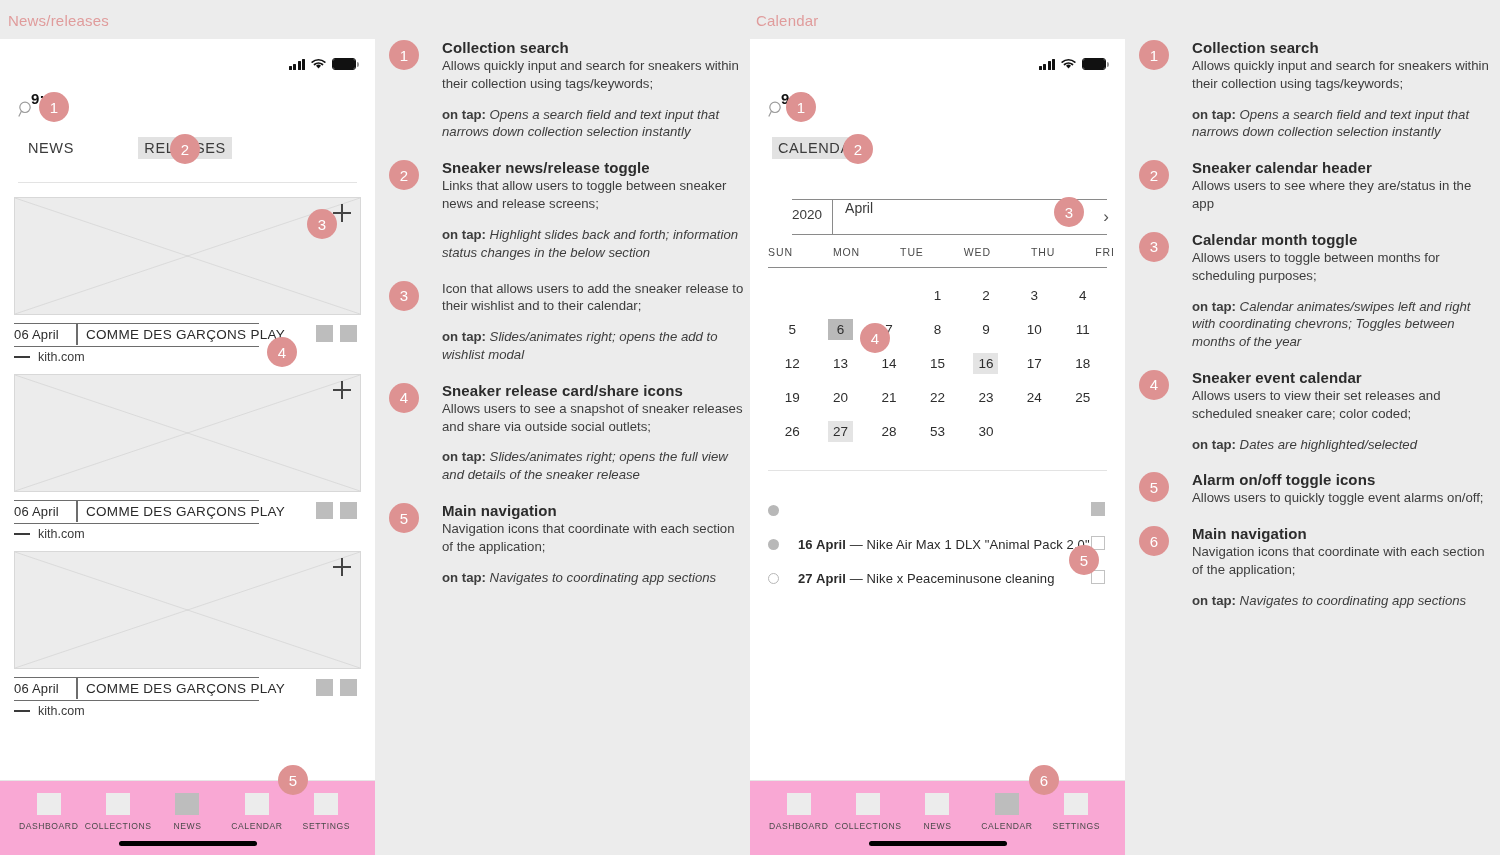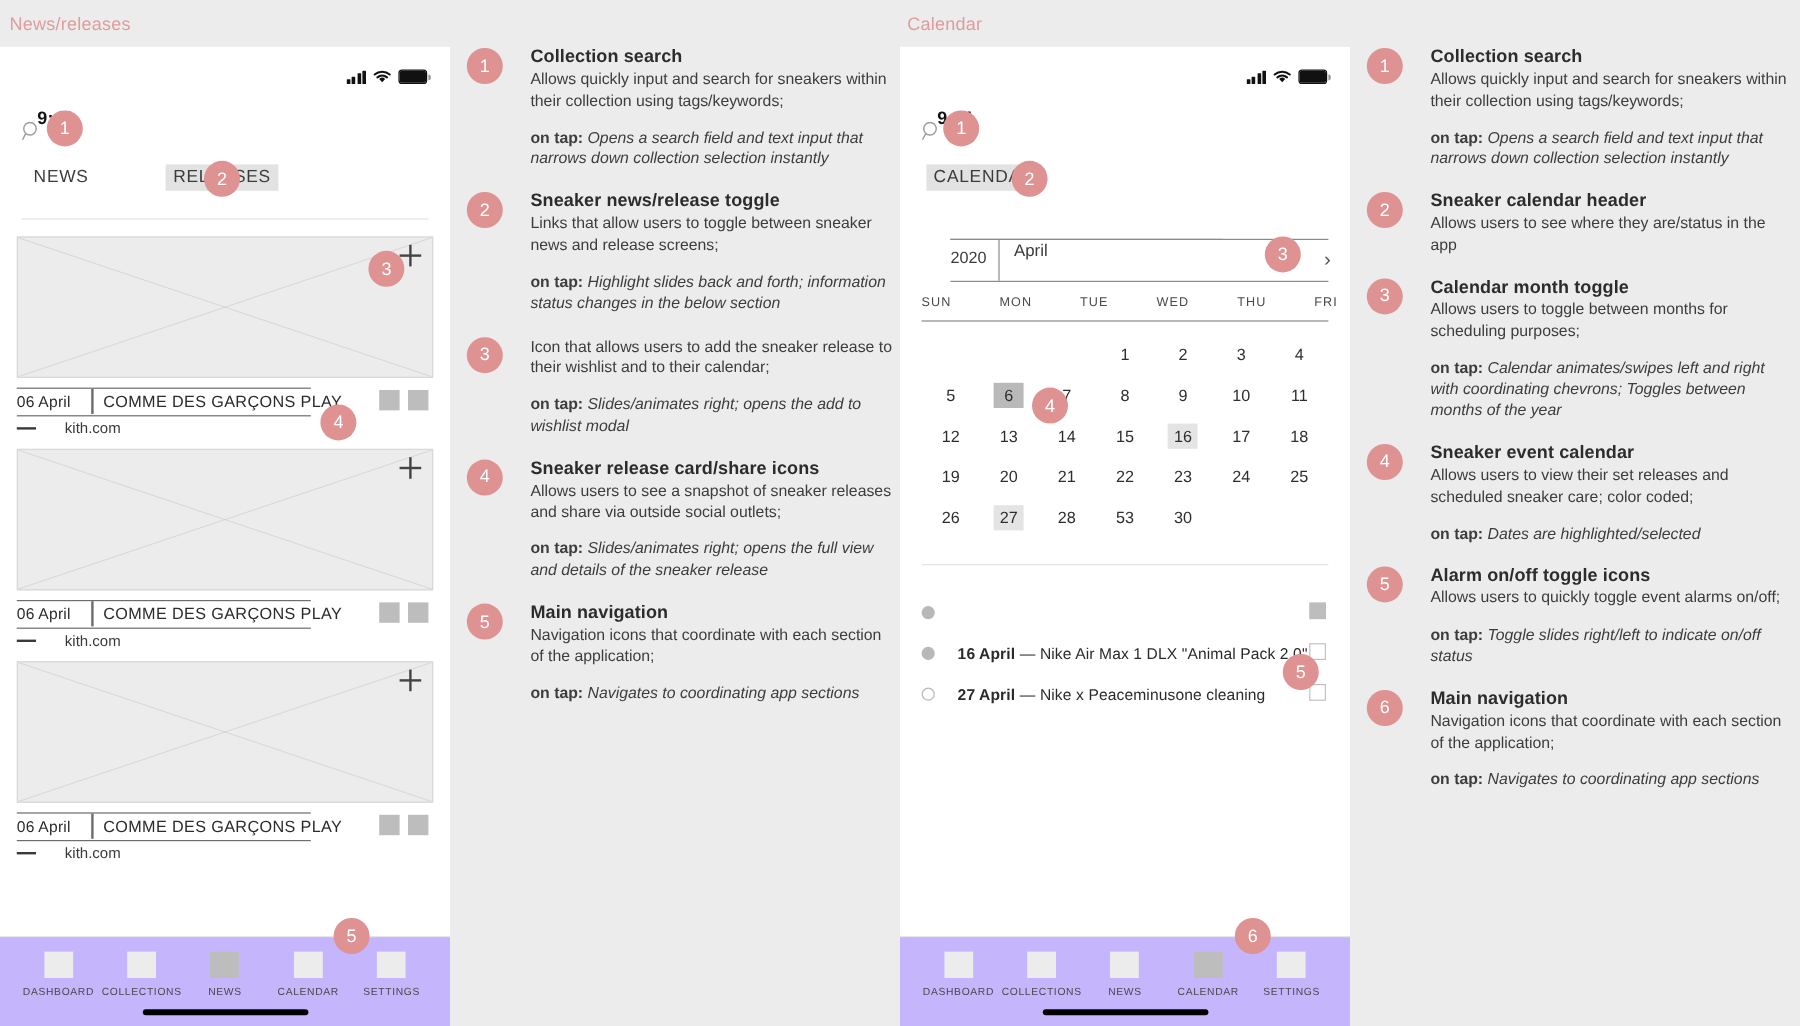--- a/index.html
+++ b/index.html
@@ -120,21 +120,21 @@
     position: absolute; left: 62px; top: 9px;
     width: 1.5px; height: 21px; background: #6d6d6d;
   }
   .meta-title {
     position: absolute; left: 72px; top: 12px;
     font-size: 13.5px; color: #2b2b2b; letter-spacing: .3px;
   }
   .meta-src {
     position: absolute; left: 0; top: 35px;
     font-size: 12.5px; color: #3a3a3a;
-    display: flex; align-items: center; gap: 24px;
+    display: flex; align-items: center; gap: 8px;
   }
   .meta-src .dash {
     display:inline-block; width: 16px; height: 1.5px; background:#3a3a3a;
   }
   .share-icons {
     position: absolute; right: 4px; top: 10px;
     display: flex; gap: 7px;
   }
   .share-icons span {
     display:block; width: 17px; height: 17px; background: #bdbdbd;
@@ -209,21 +209,21 @@
   .ev-toggle {
     position: absolute; right: 2px; top: 9px;
     width: 14px; height: 14px;
   }
   .ev-toggle.on  { background: #bdbdbd; }
   .ev-toggle.off { border: 1.2px solid #c2c2c2; background: #fff; }
 
   
   .bottomnav {
     position: absolute; left: 0; bottom: 0;
-    width: 100%; height: 75px; background: #c4b5fd;
+    width: 100%; height: 75px; background: #f9a8d4;
     border-top: 1px solid #e6e6e6;
   }
   .nav-items {
     display: grid; grid-template-columns: repeat(5, 1fr);
     padding: 12px 14px 0;
   }
   .nav-item { text-align: center; }
   .nav-sq {
     width: 24px; height: 22px; background: #ececec;
     margin: 0 auto 6px;
@@ -620,21 +620,20 @@
     <div class="note">
       <div class="note-badge">4</div>
       <div class="note-title">Sneaker event calendar</div>
       <div class="note-desc">Allows users to view their set releases and scheduled sneaker care; color coded;</div>
       <div class="note-tap"><b>on tap:</b><span> Dates are highlighted/selected</span></div>
     </div>
     <div class="note">
       <div class="note-badge">5</div>
       <div class="note-title">Alarm on/off toggle icons</div>
       <div class="note-desc">Allows users to quickly toggle event alarms on/off;</div>
-      <div class="note-tap"><b>on tap:</b><span> Toggle slides right/left to indicate on/off status</span></div>
     </div>
     <div class="note">
       <div class="note-badge">6</div>
       <div class="note-title">Main navigation</div>
       <div class="note-desc">Navigation icons that coordinate with each section of the application;</div>
       <div class="note-tap"><b>on tap:</b><span> Navigates to coordinating app sections</span></div>
     </div>
   </div>
 
 </div>

